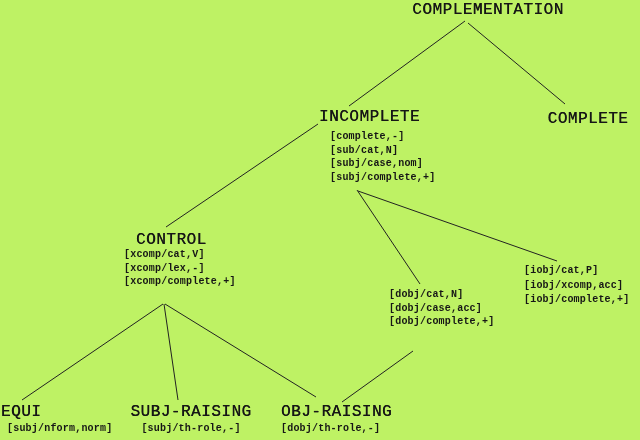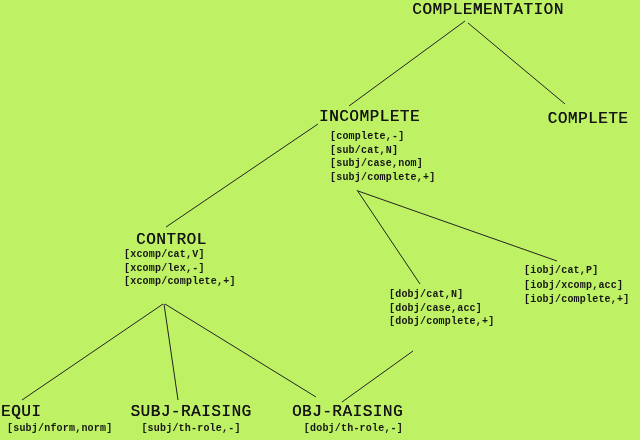--- a/index.html
+++ b/index.html
@@ -37,21 +37,21 @@
   #n-transitive{left:379px;top:280px;}
   #n-transitive .lbl{margin-left:3px;}
   #n-transitive .feats{margin-left:10px;margin-top:8px;}
   #n-three-one{left:516px;top:262px;}
   #n-three-one .feats{margin-left:8px;margin-top:2px;}
   #n-three-one .feat{line-height:14.5px;}
   #n-equi{left:1px;top:403px;}
   #n-equi .feats{margin-left:6px;margin-top:1px;}
   #n-subj-raising{left:129px;top:403px;width:124px;text-align:center;}
   #n-subj-raising .feats{margin-top:1px;}
-  #n-obj-raising{left:281px;top:403px;width:122px;text-align:right;}
+  #n-obj-raising{left:281px;top:403px;width:122px;text-align:left;}
   #n-obj-raising .feats{margin-top:1px;}
 </style>
 </head>
 <body>
 
 <div class="stage">
 
   <svg class="edges" viewBox="0 0 640 440" xmlns="http://www.w3.org/2000/svg">
       <line x1="465" y1="21" x2="349" y2="106"></line>
       <line x1="468" y1="23" x2="565" y2="104"></line>

